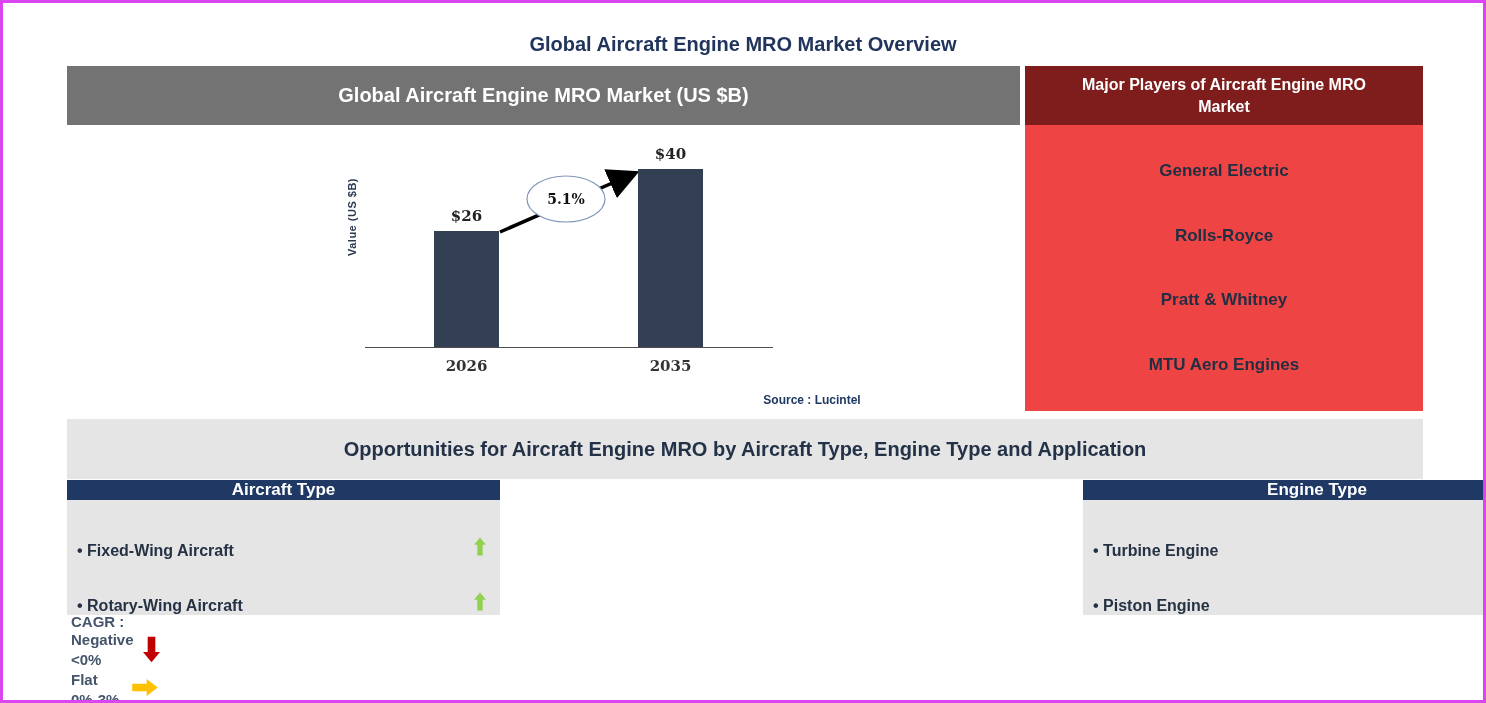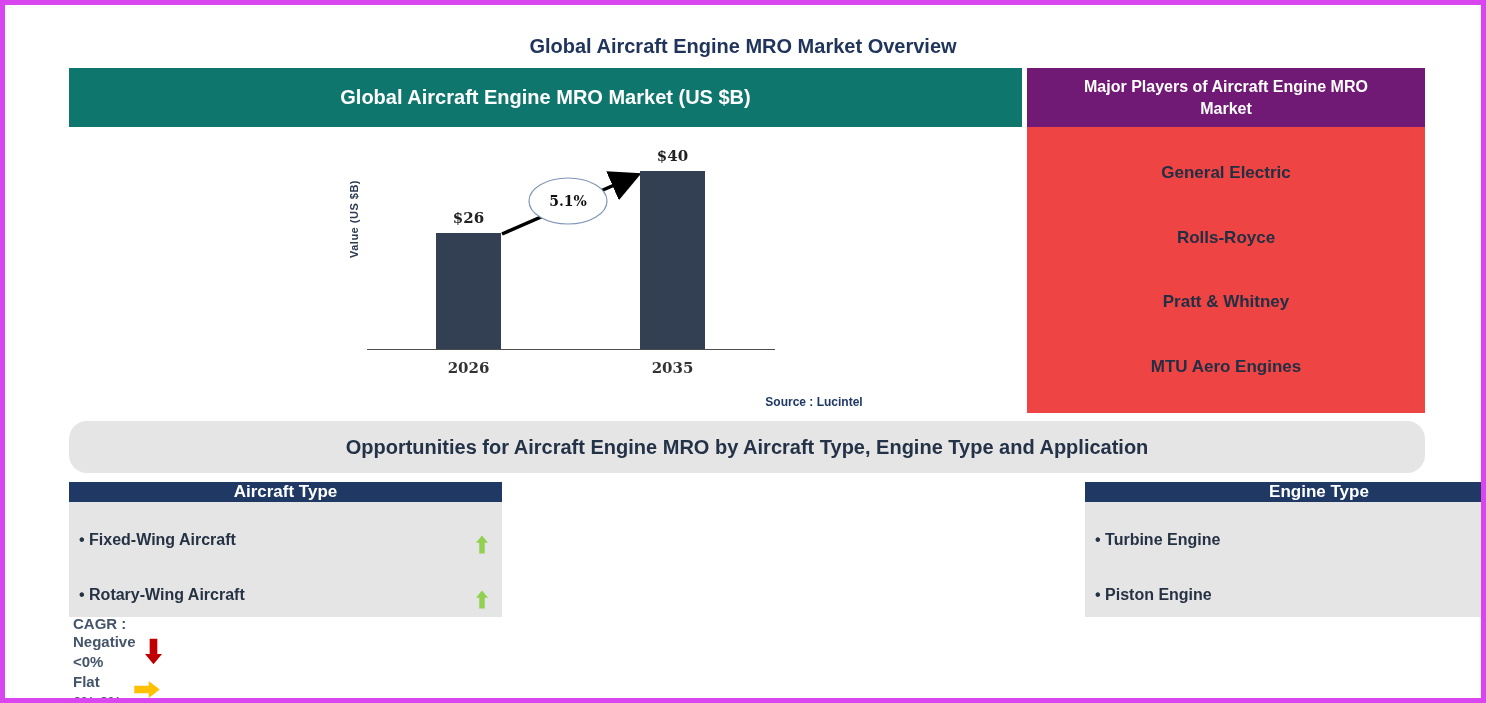--- a/index.html
+++ b/index.html
@@ -1,56 +1,56 @@
 <!DOCTYPE html>
 <html><head>
 <meta charset="utf-8">
 <style>
   html,body{margin:0;padding:0;background:#fff;}
   *{box-sizing:border-box;}
   .canvas{position:relative;width:1486px;height:703px;background:#fff;
-    border:5px solid #d946ef;font-family:"Liberation Sans",sans-serif;overflow:hidden;}
+    border:3px solid #d946ef;font-family:"Liberation Sans",sans-serif;overflow:hidden;}
 
   .main-title{position:absolute;top:30px;left:0;width:100%;text-align:center;
     font-size:20px;font-weight:bold;color:#21355C;}
 
   
-  .chart-header{position:absolute;left:64px;top:63px;width:953px;height:59px;background:#0f766e;
+  .chart-header{position:absolute;left:64px;top:63px;width:953px;height:59px;background:#737373;
     color:#fff;font-size:20px;font-weight:bold;display:flex;align-items:center;justify-content:center;}
   .chart-area{position:absolute;left:64px;top:122px;width:953px;height:288px;background:#fff;}
   .y-axis-label{position:absolute;left:225px;top:86px;width:120px;text-align:center;
     transform:rotate(-90deg);font-size:11px;font-weight:bold;color:#2B3A52;letter-spacing:.5px;}
   .axis-line{position:absolute;left:298px;top:222px;width:408px;height:1px;background:#4d4d4d;}
   .bar{position:absolute;width:65px;background:#333F52;}
   .chart-val{position:absolute;width:105px;text-align:center;font-family:"DejaVu Serif",serif;
     font-weight:bold;font-size:15px;color:#222;}
   .chart-tick{position:absolute;width:105px;text-align:center;font-family:"DejaVu Serif",serif;
     font-weight:bold;font-size:15px;color:#333;}
   .chart-overlay{position:absolute;left:0;top:0;width:953px;height:288px;pointer-events:none;}
   .cagr-ellipse-text{font-family:"DejaVu Serif",serif;font-weight:bold;font-size:14px;fill:#111;}
   .source-note{position:absolute;left:645px;top:268px;width:200px;text-align:center;
     font-size:12px;font-weight:bold;color:#1F3864;}
 
   
-  .players-header{position:absolute;left:1022px;top:63px;width:398px;height:59px;background:#701a75;
+  .players-header{position:absolute;left:1022px;top:63px;width:398px;height:59px;background:#7f1d1d;
     color:#fff;font-size:16px;font-weight:bold;display:flex;align-items:center;justify-content:center;
     text-align:center;padding:7px 30px;line-height:1.35;}
   .players-body{position:absolute;left:1022px;top:122px;width:398px;height:286px;background:#ef4444;
     display:flex;flex-direction:column;justify-content:space-around;padding:14px 0;}
   .player{width:100%;text-align:center;font-size:17px;font-weight:bold;color:#222F43;}
 
   
-  .opps-band{position:absolute;left:64px;top:416px;width:1356px;height:52px;background:#E5E5E5;
-    display:flex;align-items:center;justify-content:center;font-size:20px;font-weight:bold;color:#243248;border-radius:18px;}
+  .opps-band{position:absolute;left:64px;top:416px;width:1356px;height:60px;background:#E5E5E5;
+    display:flex;align-items:center;justify-content:center;font-size:20px;font-weight:bold;color:#243248;}
   .columns{position:absolute;left:64px;top:477px;width:1484px;height:123px;display:flex;justify-content:space-between;}
   .opp-col{display:flex;flex-direction:column;height:123px;}
   .opp-header{height:46px;background:#1F3864;color:#fff;font-size:17px;font-weight:bold;
     display:flex;align-items:center;justify-content:center;}
   .opp-body{flex:1;background:#E5E5E5;padding-top:5px;}
-  .opp-item{display:flex;justify-content:space-between;align-items:flex-start;height:31px;padding:0 14px 0 10px;margin-top:24px;}
+  .opp-item{display:flex;justify-content:space-between;align-items:flex-end;height:31px;padding:0 14px 0 10px;margin-top:24px;}
   .opp-item-label{font-size:16px;font-weight:bold;color:#253244;}
   .opp-item-label::before{content:"\2022\00a0";}
 
   
   .legend{position:absolute;left:68px;top:607px;display:flex;align-items:flex-start;flex-direction:column;}
   .legend-label{font-size:15px;font-weight:bold;color:#44546A;margin-right:40px;padding-top:3px;}
   .legend-item{display:flex;align-items:flex-start;margin-right:22px;}
   .legend-text{margin-right:9px;}
   .legend-name,.legend-range{font-size:15px;font-weight:bold;color:#44546A;line-height:20px;}
   .legend-arrow{display:flex;align-items:center;}

